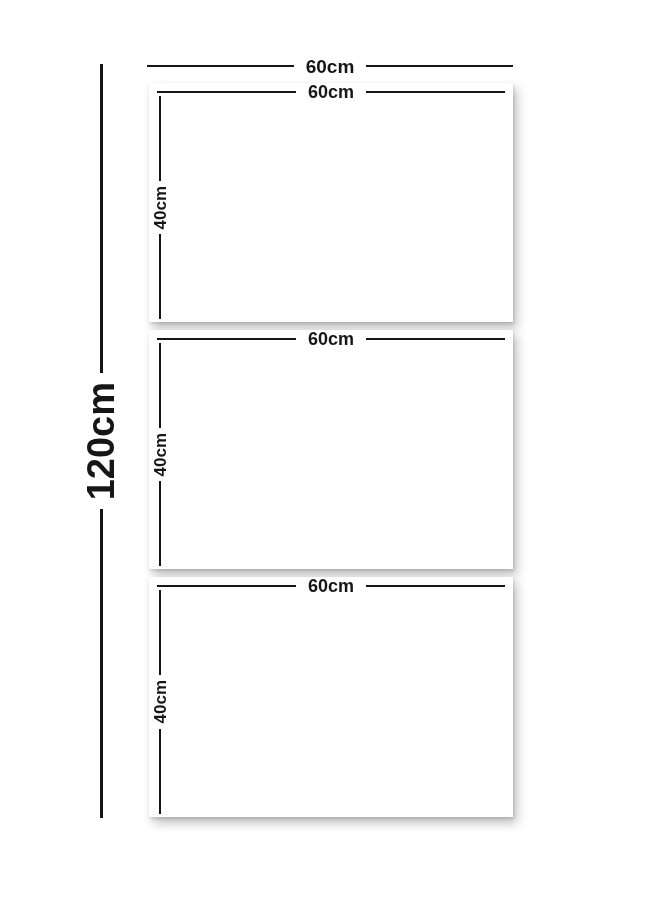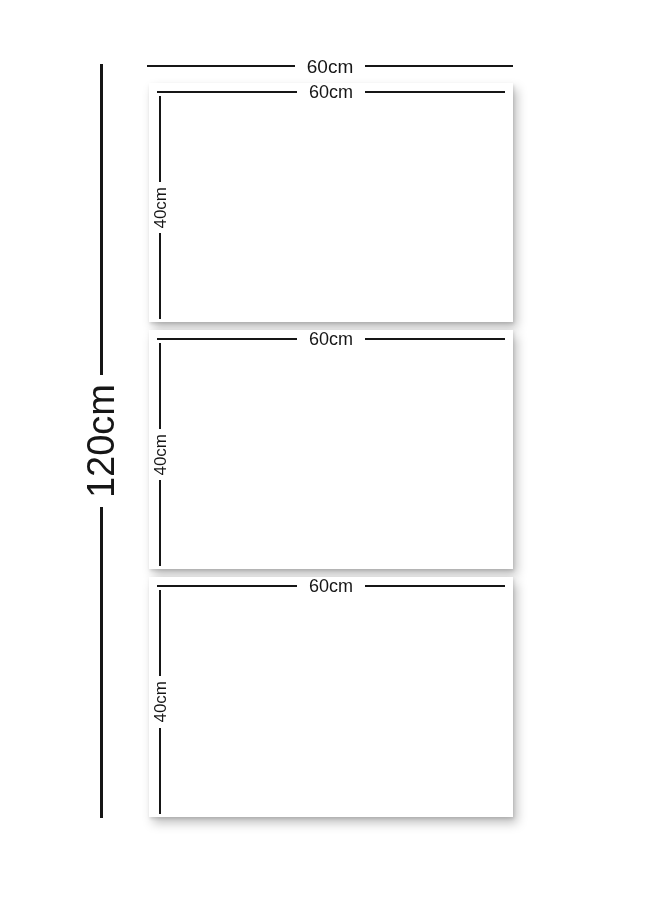--- a/index.html
+++ b/index.html
@@ -8,20 +8,21 @@
     background: #ffffff;
     font-family: "Liberation Sans", "DejaVu Sans", sans-serif;
   }
   .stage {
     position: relative;
     width: 660px;
     height: 900px;
     background: #ffffff;
     overflow: hidden;
     color: #161616;
+    font-weight: bold;
   }
 
   
   .seg { background: #161616; }
   .dim-h {
     position: absolute;
     display: flex;
     align-items: center;
   }
   .dim-h .seg { flex: 1 1 auto; height: 2px; }

